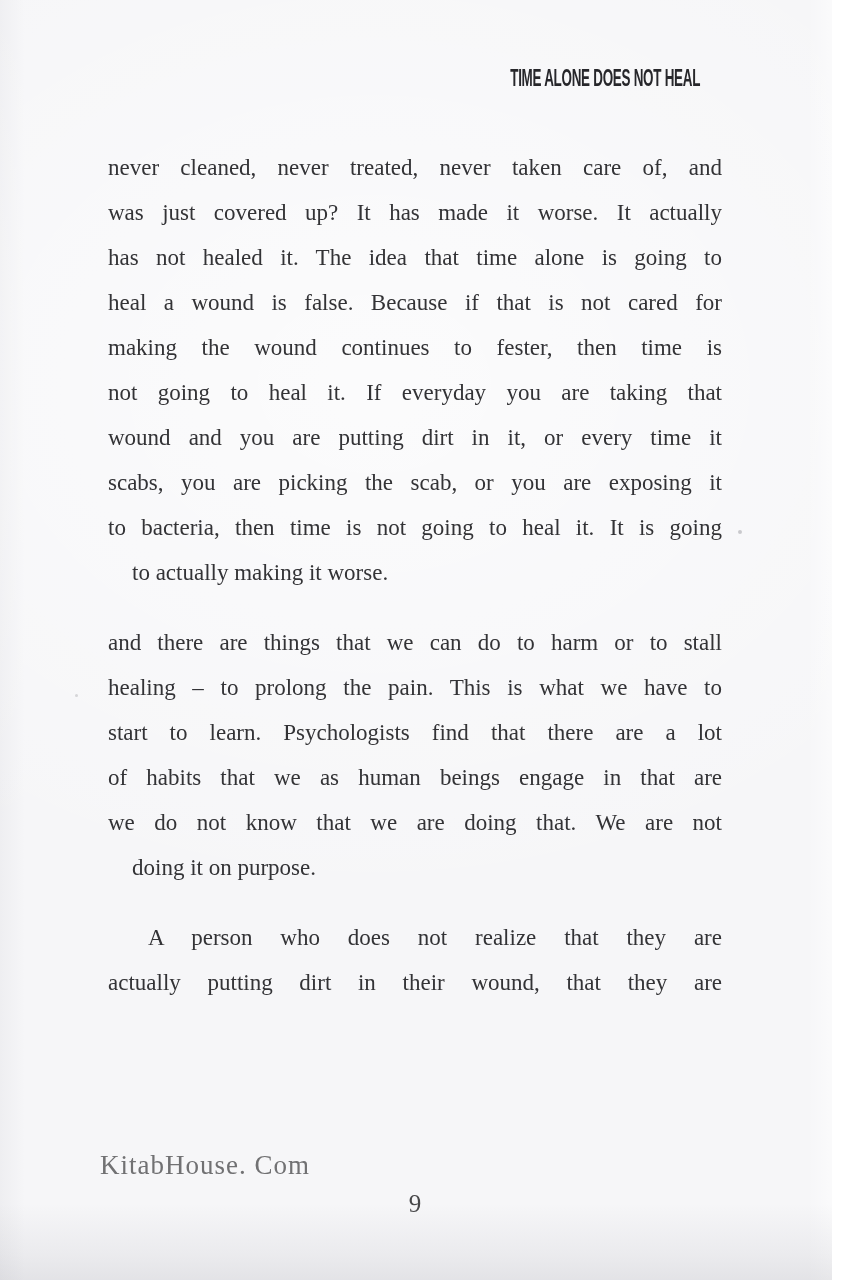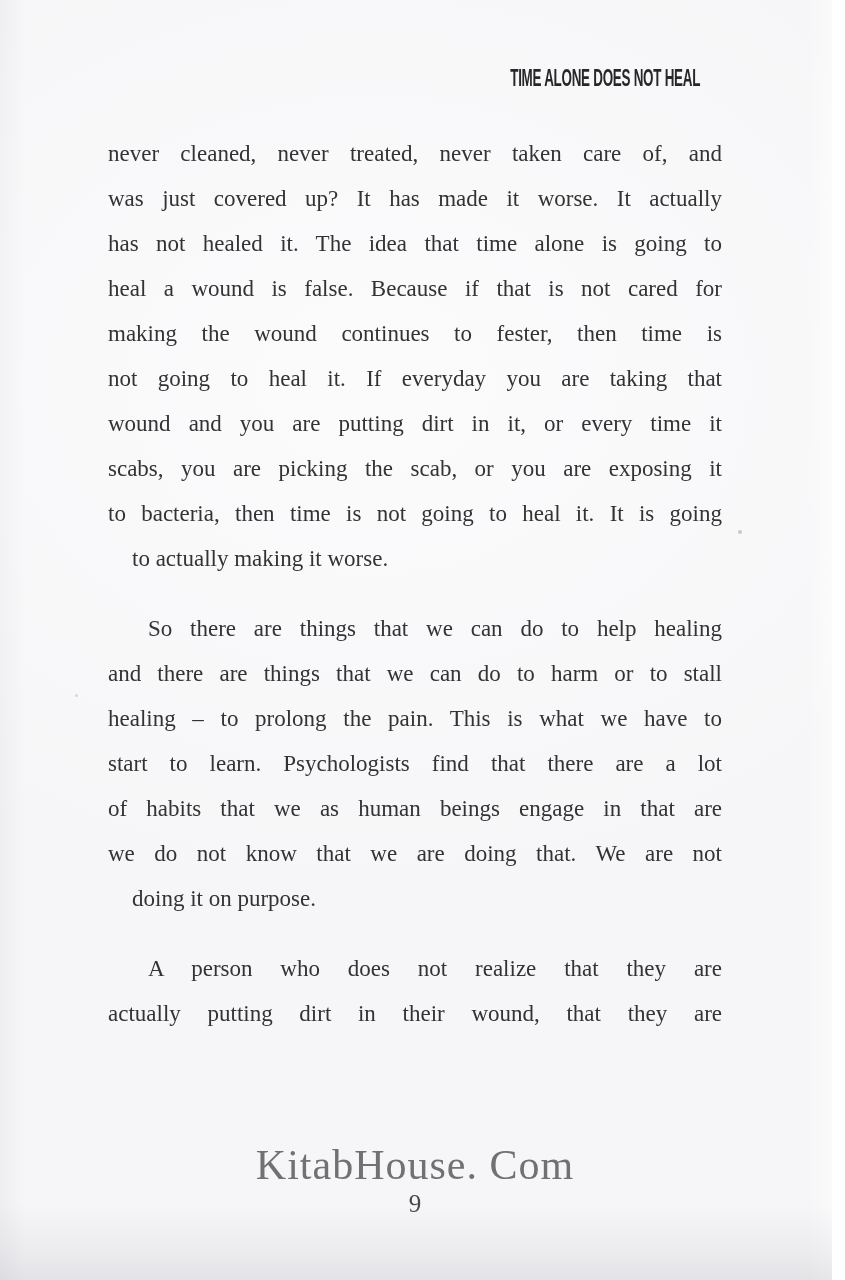--- a/index.html
+++ b/index.html
@@ -29,46 +29,45 @@
     line-height: 24px;
     letter-spacing: -0.5px;
     color: #27272b;
     white-space: nowrap;
     transform: scaleX(0.56);
     transform-origin: right center;
   }
   .body-text {
     position: absolute;
     left: 108px;
-    top: 131px;
+    top: 145px;
     width: 614px;
     font-size: 23px;
     line-height: 45px;
     color: #333336;
   }
   .paragraph + .paragraph { margin-top: 25px; }
   .line {
     text-align: justify;
     text-align-last: justify;
     white-space: normal;
   }
   .line.indent { padding-left: 40px; }
   .line.last {
     text-align: left;
     text-align-last: left;
     margin-left: 24px;
   }
   .watermark {
     position: absolute;
-    left: 108px;
+    left: 100px;
     top: 1143px;
     width: 614px;
-    text-align: center;
     font-family: "Liberation Serif", serif;
-    font-size: 42px;
+    font-size: 27px;
     line-height: 44px;
     color: #717173;
     letter-spacing: 1px;
   }
   .page-number {
     position: absolute;
     left: 108px;
     top: 1191px;
     width: 614px;
     text-align: center;
@@ -100,21 +99,20 @@
       <div class="line">heal a wound is false. Because if that is not cared for</div>
       <div class="line">making the wound continues to fester, then time is</div>
       <div class="line">not going to heal it. If everyday you are taking that</div>
       <div class="line">wound and you are putting dirt in it, or every time it</div>
       <div class="line">scabs, you are picking the scab, or you are exposing it</div>
       <div class="line">to bacteria, then time is not going to heal it. It is going</div>
       <div class="line last">to actually making it worse.</div>
     </div>
 
     <div class="paragraph">
-      <div class="line indent">So there are things that we can do to help healing</div>
       <div class="line">and there are things that we can do to harm or to stall</div>
       <div class="line">healing – to prolong the pain. This is what we have to</div>
       <div class="line">start to learn. Psychologists find that there are a lot</div>
       <div class="line">of habits that we as human beings engage in that are</div>
       <div class="line">we do not know that we are doing that. We are not</div>
       <div class="line last">doing it on purpose.</div>
     </div>
 
     <div class="paragraph">
       <div class="line indent">A person who does not realize that they are</div>

